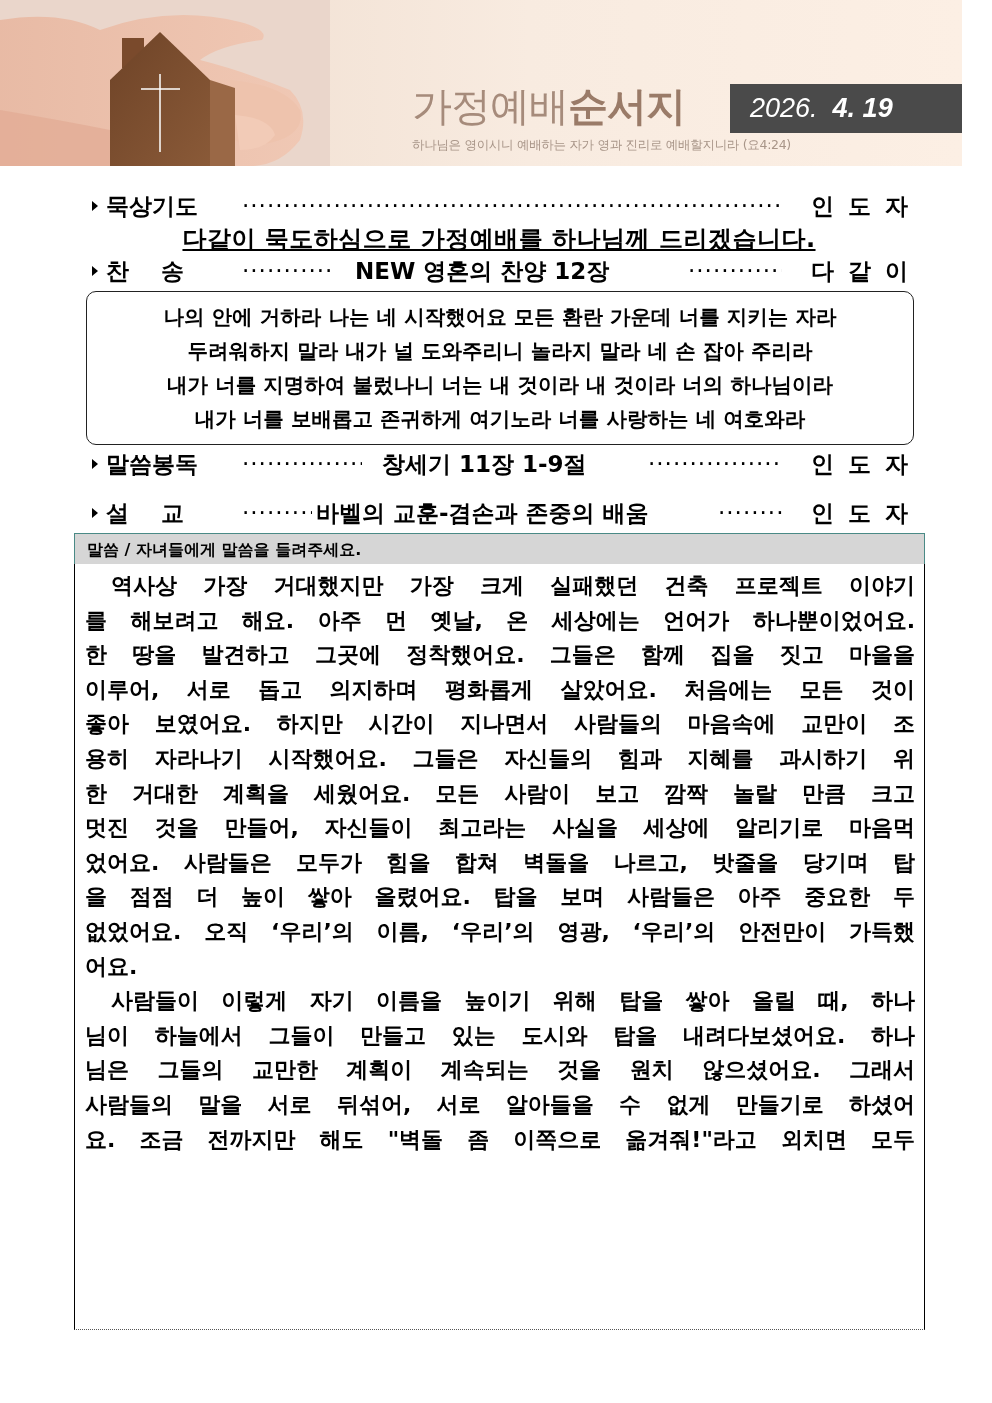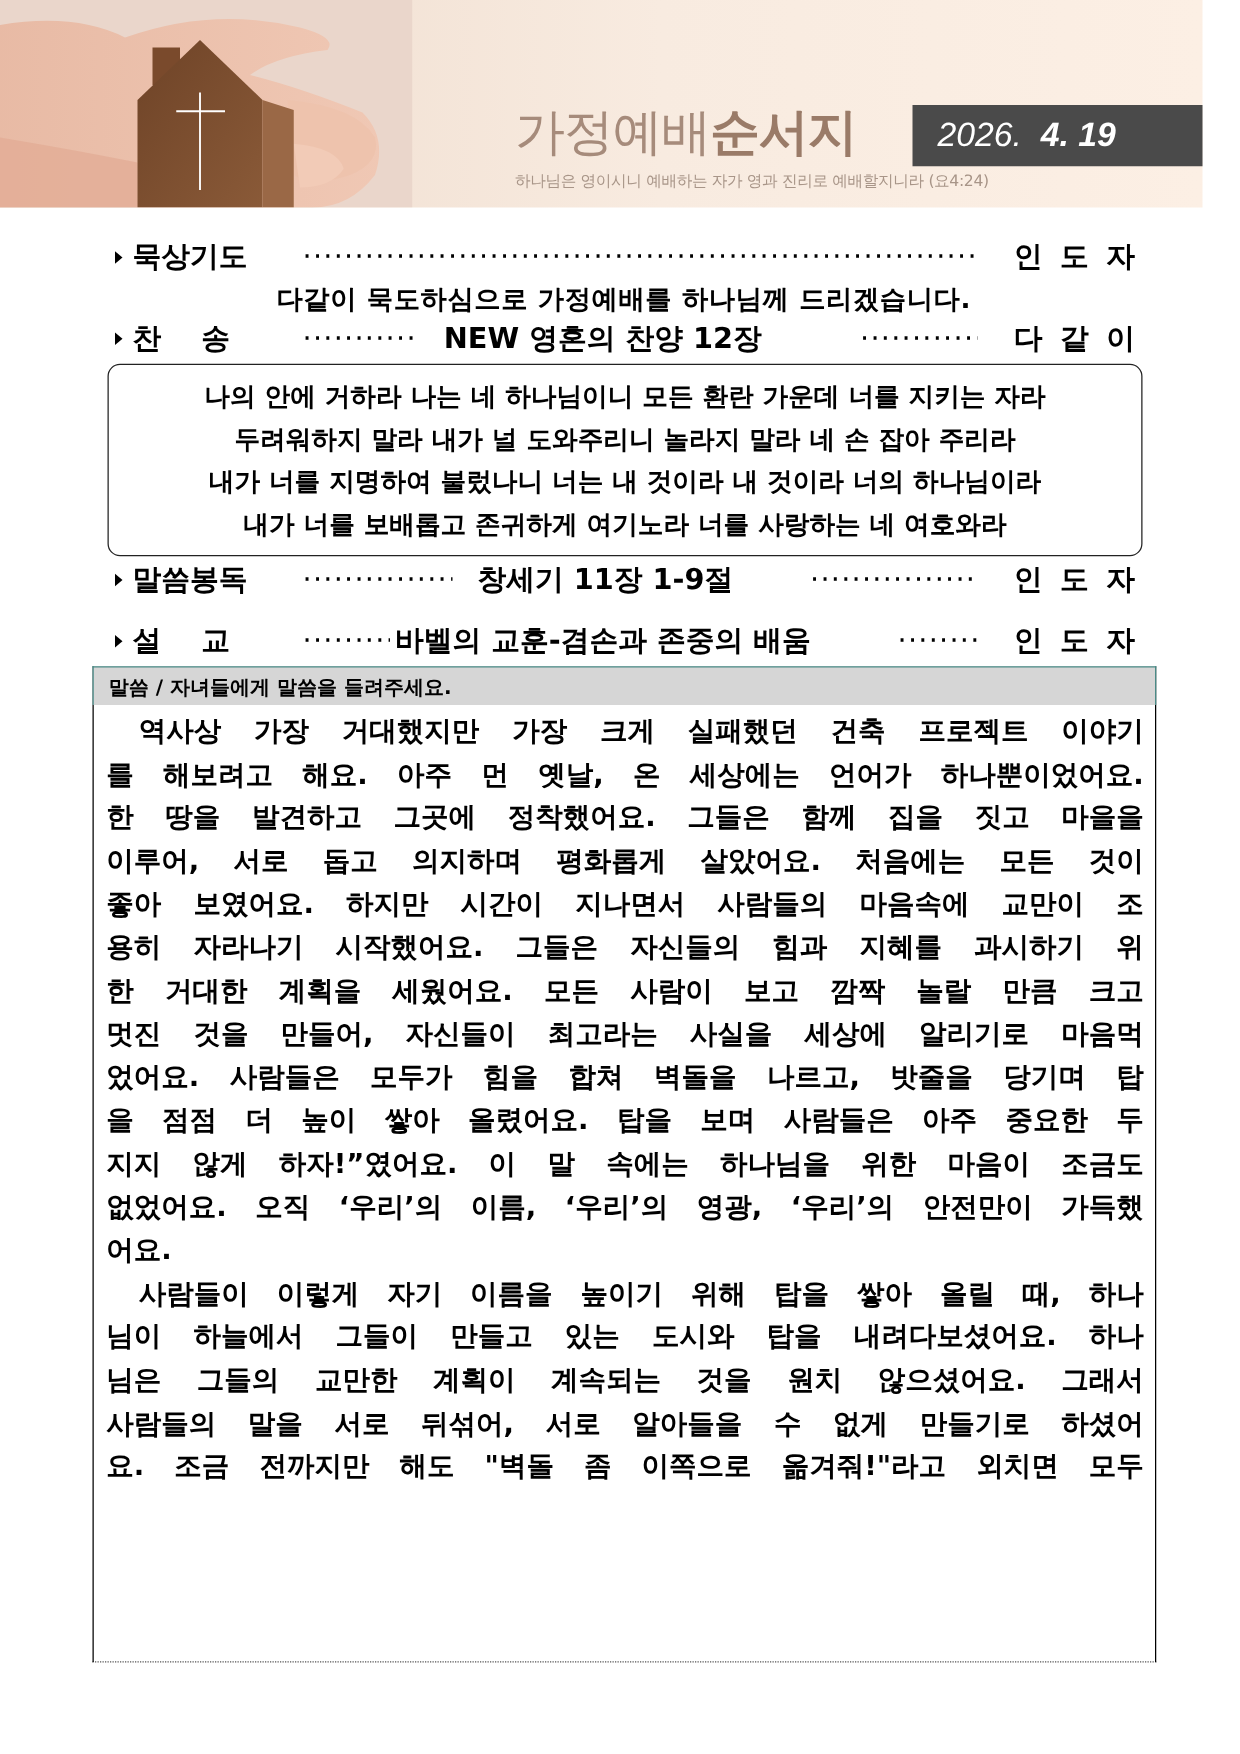--- a/index.html
+++ b/index.html
@@ -48,22 +48,23 @@
     position: absolute; left: 2px; top: 10px; width: 0; height: 0;
     border-top: 5px solid transparent; border-bottom: 5px solid transparent; border-left: 6px solid #000;
   }
   .order-row .label { position: absolute; left: 16px; top: 0; }
   .order-row .leader { position: absolute; right: 0; top: 0; letter-spacing: 14px; margin-right: -14px; }
   .order-row .dots { position: absolute; top: 0; color: #000; font-weight: normal; letter-spacing: 1px; overflow: hidden; }
   .order-row .mid { position: absolute; top: 0; }
 
   .prayer-line {
     position: absolute; left: 90px; width: 818px; top: 224px; height: 30px;
-    text-align: center; font-weight: bold; font-size: 21px; line-height: 30px; white-space: nowrap;
+    text-align: center; font-weight: bold; font-size: 24px; line-height: 30px; white-space: nowrap;
     letter-spacing: 0.5px;
+    text-decoration: underline;
   }
 
   .hymn-box {
     position: absolute; left: 86px; top: 291px; width: 828px; height: 154px;
     border: 1.5px solid #222; border-radius: 10px;
   }
   .hymn-line {
     position: absolute; left: 0; width: 100%; text-align: center;
     font-size: 20.5px; font-weight: bold; white-space: nowrap; line-height: 30px;
   }
@@ -149,21 +150,21 @@
 <div class="order-row" style="top:256px;">
   <span class="tri"></span>
   <span class="label" style="white-space:pre;">찬    송</span>
   <span class="dots" style="left:152px; width:92px;">············</span>
   <span class="mid" style="left:265px;">NEW 영혼의 찬양 12장</span>
   <span class="dots" style="left:598px; width:94px;">············</span>
   <span class="leader">다같이</span>
 </div>
 
 <div class="hymn-box">
-  <div class="hymn-line" style="top:10px;">나의 안에 거하라 나는 네 하나님이니 모든 환란 가운데 너를 지키는 자라</div>
+  <div class="hymn-line" style="top:10px;">나의 안에 거하라 나는 네 시작했어요 모든 환란 가운데 너를 지키는 자라</div>
   <div class="hymn-line" style="top:44px;">두려워하지 말라 내가 널 도와주리니 놀라지 말라 네 손 잡아 주리라</div>
   <div class="hymn-line" style="top:78px;">내가 너를 지명하여 불렀나니 너는 내 것이라 내 것이라 너의 하나님이라</div>
   <div class="hymn-line" style="top:112px;">내가 너를 보배롭고 존귀하게 여기노라 너를 사랑하는 네 여호와라</div>
 </div>
 
 <div class="order-row" style="top:449px;">
   <span class="tri"></span>
   <span class="label">말씀봉독</span>
   <span class="dots" style="left:152px; width:120px;">···············</span>
   <span class="mid" style="left:292px;">창세기 11장 1-9절</span>
@@ -188,21 +189,20 @@
     <div class="sermon-line indent">역사상 가장 거대했지만 가장 크게 실패했던 건축 프로젝트 이야기</div>
     <div class="sermon-line">를 해보려고 해요. 아주 먼 옛날, 온 세상에는 언어가 하나뿐이었어요.</div>
     <div class="sermon-line">한 땅을 발견하고 그곳에 정착했어요. 그들은 함께 집을 짓고 마을을</div>
     <div class="sermon-line">이루어, 서로 돕고 의지하며 평화롭게 살았어요. 처음에는 모든 것이</div>
     <div class="sermon-line">좋아 보였어요. 하지만 시간이 지나면서 사람들의 마음속에 교만이 조</div>
     <div class="sermon-line">용히 자라나기 시작했어요. 그들은 자신들의 힘과 지혜를 과시하기 위</div>
     <div class="sermon-line">한 거대한 계획을 세웠어요. 모든 사람이 보고 깜짝 놀랄 만큼 크고</div>
     <div class="sermon-line">멋진 것을 만들어, 자신들이 최고라는 사실을 세상에 알리기로 마음먹</div>
     <div class="sermon-line">었어요. 사람들은 모두가 힘을 합쳐 벽돌을 나르고, 밧줄을 당기며 탑</div>
     <div class="sermon-line">을 점점 더 높이 쌓아 올렸어요. 탑을 보며 사람들은 아주 중요한 두</div>
-    <div class="sermon-line">지지 않게 하자!”였어요. 이 말 속에는 하나님을 위한 마음이 조금도</div>
     <div class="sermon-line">없었어요. 오직 ‘우리’의 이름, ‘우리’의 영광, ‘우리’의 안전만이 가득했</div>
     <div class="sermon-line last">어요.</div>
     <div class="sermon-line indent">사람들이 이렇게 자기 이름을 높이기 위해 탑을 쌓아 올릴 때, 하나</div>
     <div class="sermon-line">님이 하늘에서 그들이 만들고 있는 도시와 탑을 내려다보셨어요. 하나</div>
     <div class="sermon-line">님은 그들의 교만한 계획이 계속되는 것을 원치 않으셨어요. 그래서</div>
     <div class="sermon-line">사람들의 말을 서로 뒤섞어, 서로 알아들을 수 없게 만들기로 하셨어</div>
     <div class="sermon-line">요. 조금 전까지만 해도 "벽돌 좀 이쪽으로 옮겨줘!"라고 외치면  모두</div>
   </div>
 </div>
 

